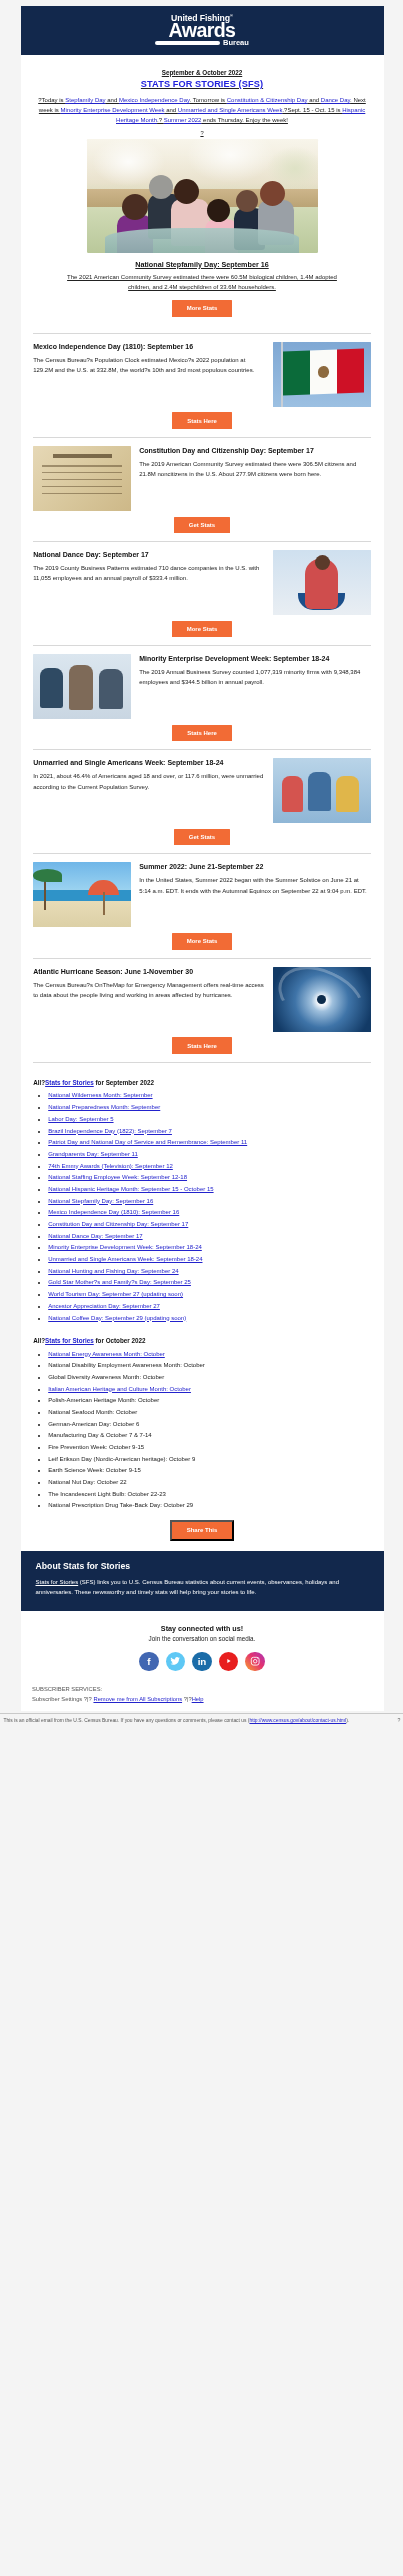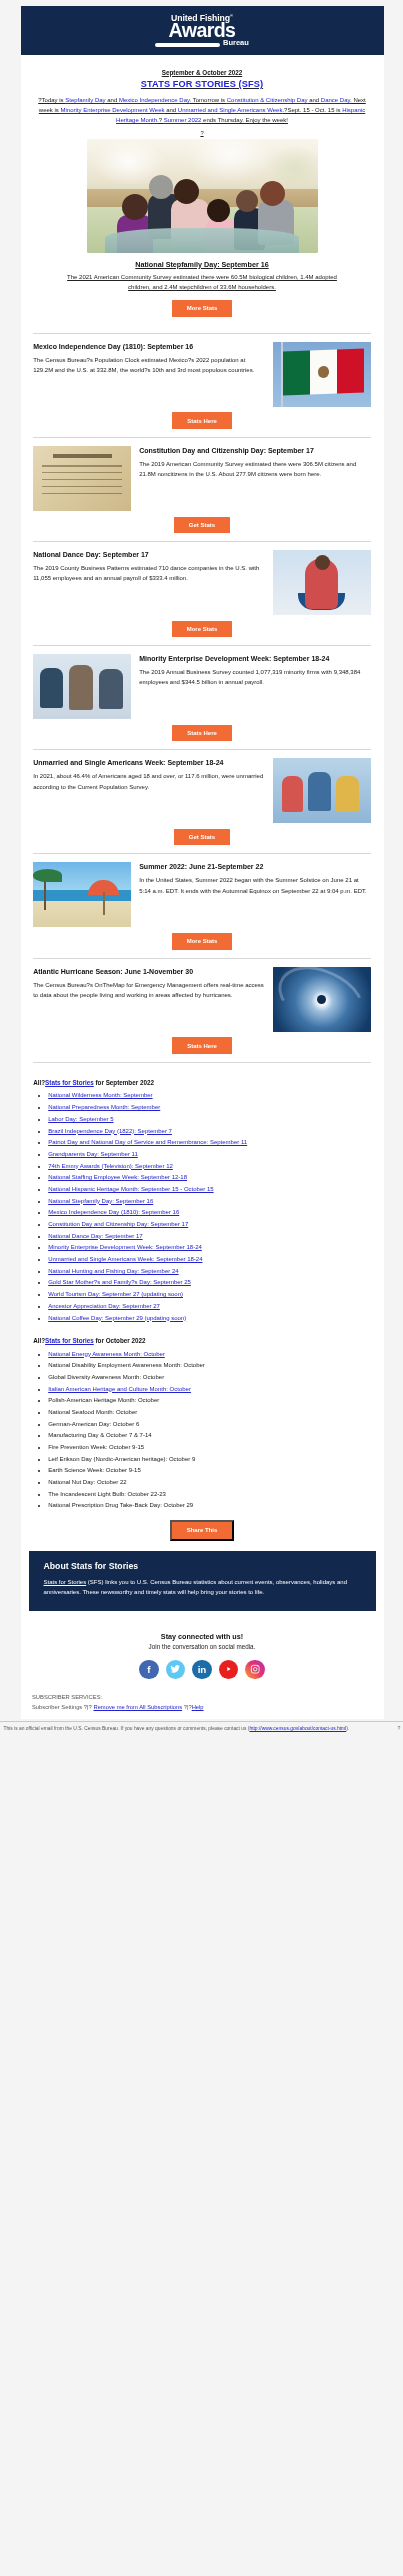--- a/index.html
+++ b/index.html
@@ -20,21 +20,21 @@
     background:#12284c;
     height:49px;
     display:flex;
     align-items:center;
     justify-content:center;
   }
   .logo { text-align:center; color:#fff; line-height:1; }
   .logo .l1 { font-size:8.7px; font-weight:bold; letter-spacing:-0.1px; }
   .logo .l1 sup { font-size:4px; vertical-align:super; }
   .logo .l2 { font-size:19.6px; font-weight:bold; letter-spacing:-0.6px; margin-top:-1.2px; }
-  .logo .l3row { display:flex; align-items:flex-end; justify-content:center; gap:2.9px; margin-top:-1.7px; }
+  .logo .l3row { display:flex; align-items:center; justify-content:center; gap:2.9px; margin-top:-1.7px; }
   .logo .bar { width:65px; height:4px; background:#fff; border-radius:2.3px; }
   .logo .l3 { font-size:7.5px; font-weight:bold; }
 
   
   .body-pad { padding:10.4px 12.7px 3.5px 12.7px;text-decoration:underline; }
   .kicker { text-align:center; font-size:6.3px; font-weight:bold; color:#111; margin:3.5px 0 3.5px; }
   .bigtitle { text-align:center; font-size:9.2px; font-weight:bold; color:#2222dd; letter-spacing:0.1px; margin:0 0 7px; }
   .intro { text-align:center; font-size:6px; line-height:1.65; color:#1a1a1a; margin:0 0 3.5px; }
   a { color:#2222cc; text-decoration:underline; }
 
@@ -133,21 +133,21 @@
   .listsec { padding:2.3px 12.7px 0; }
   .listhead { font-size:6.3px; font-weight:bold; margin:5.8px 0 4.6px; color:#111; }
   ul.links { margin:0 0 4.6px 0; padding-left:15px; }
   ul.links li { font-size:6px; line-height:1.95; color:#1a1a1a; }
   ul.links li a { color:#2222cc; }
 
   .share-wrap { text-align:center; margin:8px 0 10.4px; }
   .share-btn { display:inline-block; background:#f26b35; color:#fff; font-weight:bold; font-size:6px; padding:5.2px 15px; cursor:pointer; }
 
   
-  .about { background:#12284c; color:#fff; margin:8px; padding:10.4px 15px 14px; }
+  .about { background:#12284c; color:#fff; margin:0; padding:10.4px 15px 14px; }
   .about h2 { font-size:8.7px; margin:0 0 5.8px; font-weight:bold; }
   .about p { font-size:6px; line-height:1.7; margin:0; }
   .about a { color:#ffffff; text-decoration:underline; }
 
   
   .social-sec { background:#fff; text-align:center; padding:12.7px 11.5px 5.8px; }
   .social-sec h4 { font-size:7.2px; margin:0 0 2.3px; font-weight:bold; color:#111; }
   .social-sec .sub { font-size:6.3px; margin:0 0 9.2px; color:#222; }
   .icons { display:flex; justify-content:center; gap:7px; }
   .ic { width:19.6px; height:19.6px; border-radius:50%; display:flex; align-items:center; justify-content:center;

